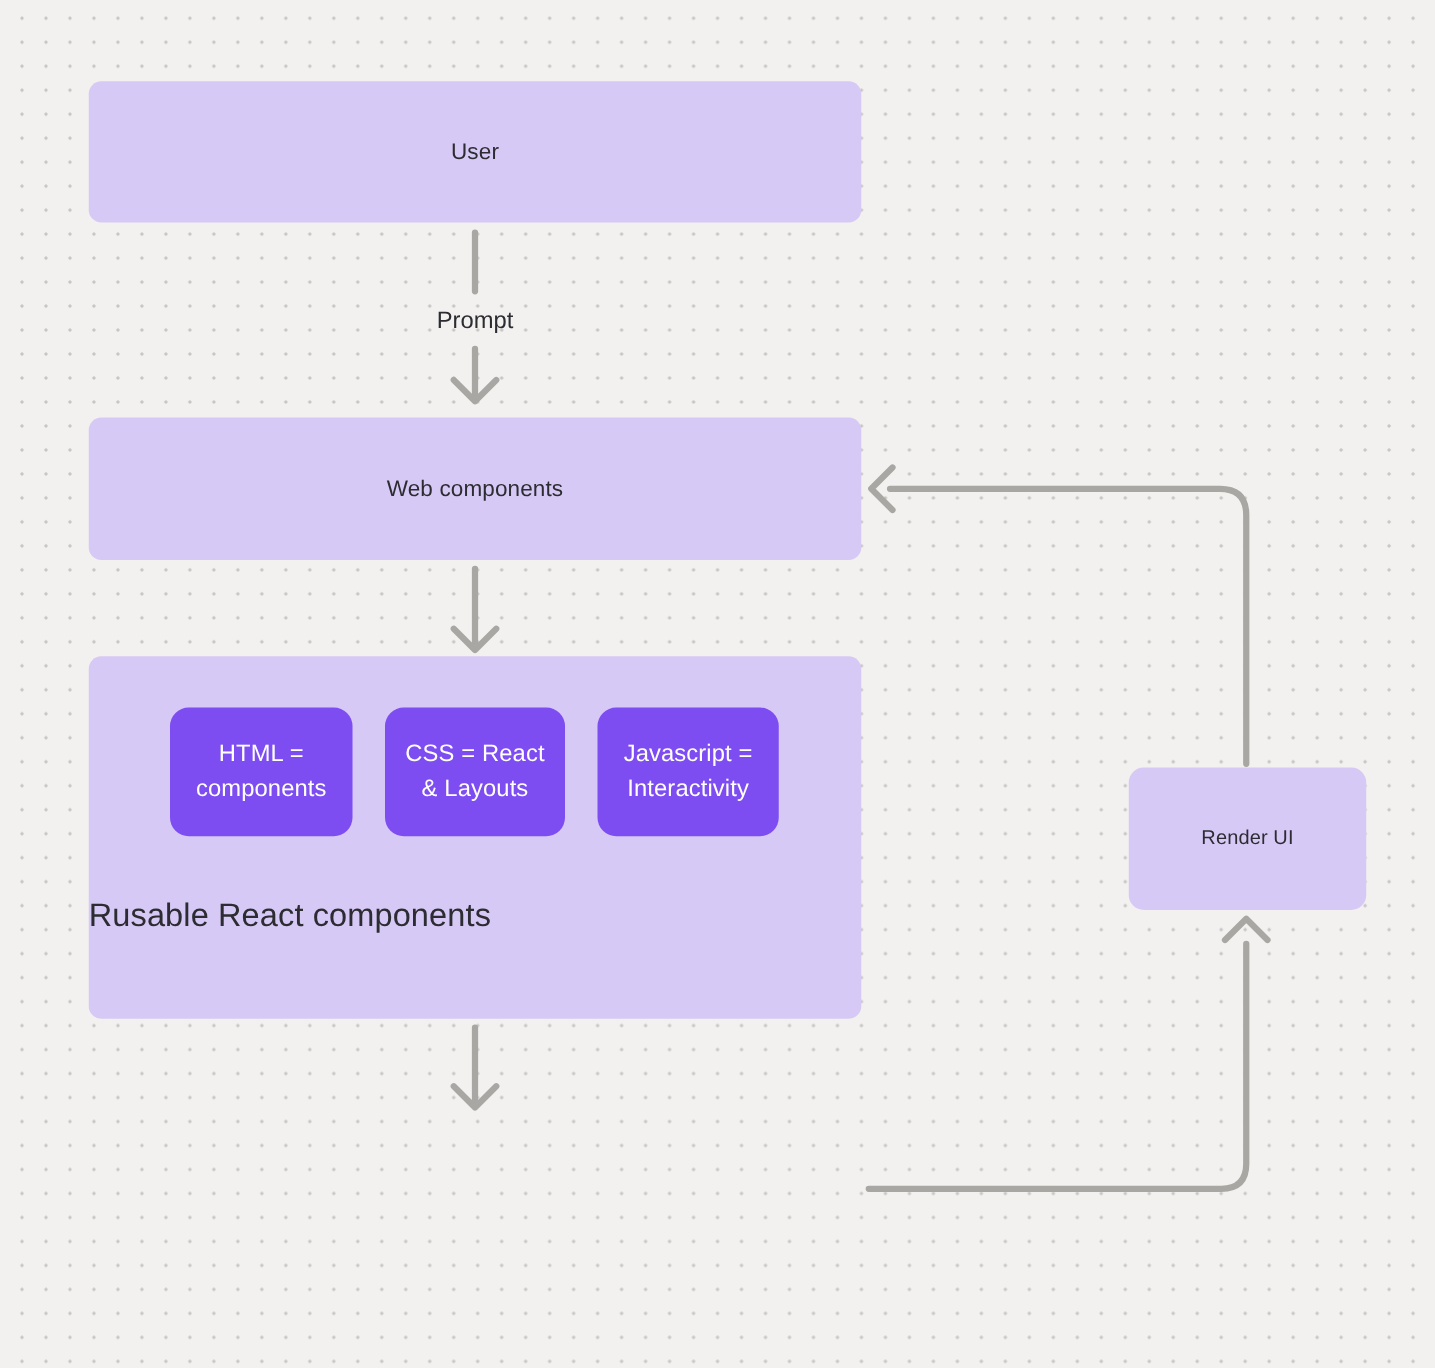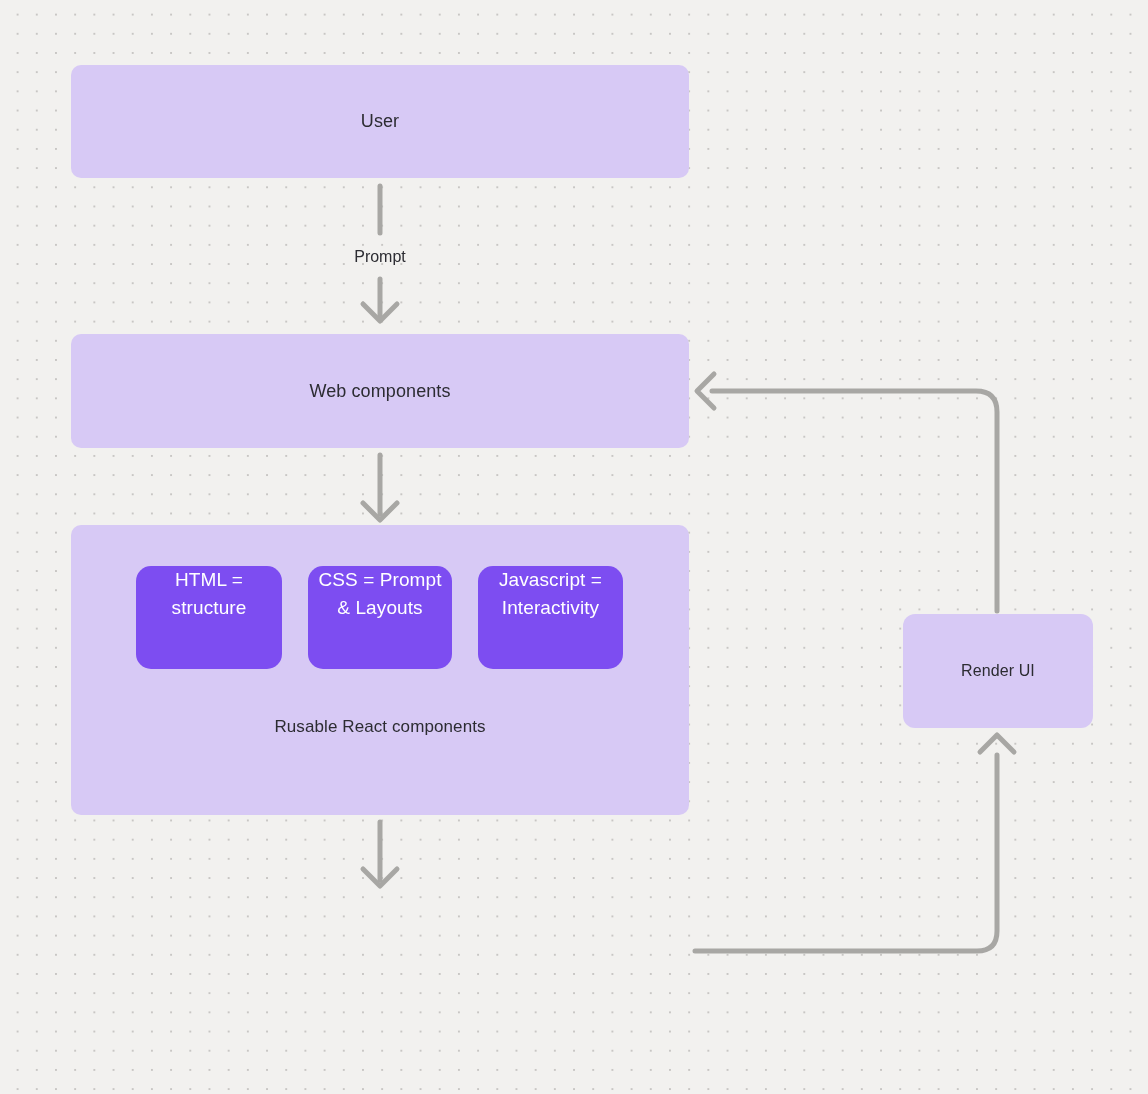--- a/index.html
+++ b/index.html
@@ -54,48 +54,48 @@
   .node-container   { left: 71px;  top: 525px; width: 618px; height: 290px; }
   .node-vite        { left: 71px;  top: 893px; width: 618px; height: 114px; }
   .node-render-ui   { left: 903px; top: 614px; width: 190px; height: 114px; border-radius: 12px; font-size: 16px; }
   .inner-node {
     position: absolute;
     top: 41px;
     height: 103px;
     display: flex;
     flex-direction: column;
     align-items: center;
-    justify-content: flex-start;
+    justify-content: center;
     background: var(--inner-fill);
     border-radius: 15px;
     color: var(--inner-text);
     font-size: 19px;
     line-height: 28px;
     font-weight: 500;
     text-align: center;
   }
   .inner-html { left: 65px;  width: 146px; }
   .inner-css  { left: 237px; width: 144px; }
   .inner-js   { left: 407px; width: 145px; }
   .inner-node span { display: block; }
   .container-caption {
     position: absolute;
     left: 0;
     top: 192px;
     width: 100%;
-    text-align: center;
-    font-size: 17px;
+    text-align: left;
+    font-size: 26px;
     color: var(--node-text);
   }
   .edge-label {
     position: absolute;
     left: 380px;
     top: 257px;
     transform: translate(-50%, -50%);
-    font-size: 16px;
+    font-size: 19px;
     color: var(--node-text);
     white-space: nowrap;
   }
 </style>
 </head>
 <body>
 
 <div class="canvas">
 
   <svg class="edge-layer" width="1148" height="1094" viewBox="0 0 1148 1094" xmlns="http://www.w3.org/2000/svg">
@@ -123,24 +123,24 @@
 
   <div class="edge-label">Prompt</div>
 
   <div class="node node-webapp">
     <span>Web components</span>
   </div>
 
   <div class="node node-container">
     <div class="inner-node inner-html">
       <span>HTML =</span>
-      <span>structure</span>
+      <span>components</span>
     </div>
     <div class="inner-node inner-css">
-      <span>CSS = Prompt</span>
+      <span>CSS = React</span>
       <span>&amp; Layouts</span>
     </div>
     <div class="inner-node inner-js">
       <span>Javascript =</span>
       <span>Interactivity</span>
     </div>
     <div class="container-caption">Rusable React components</div>
   </div>
 
 

